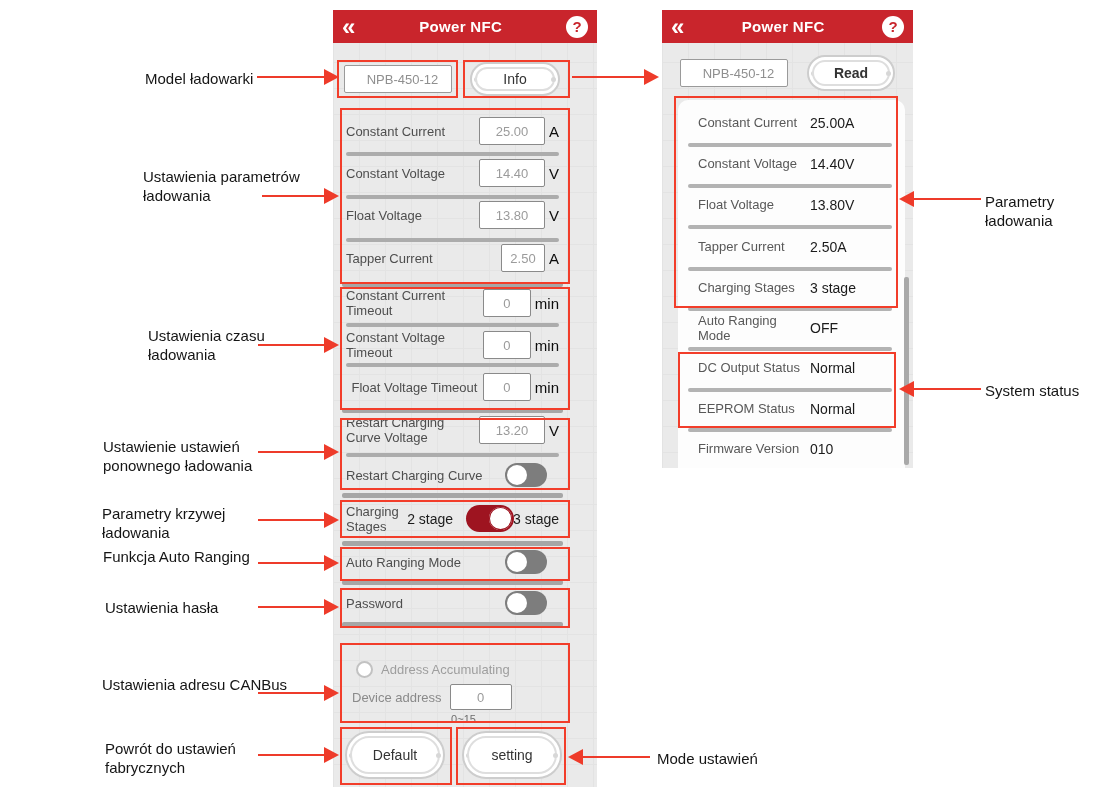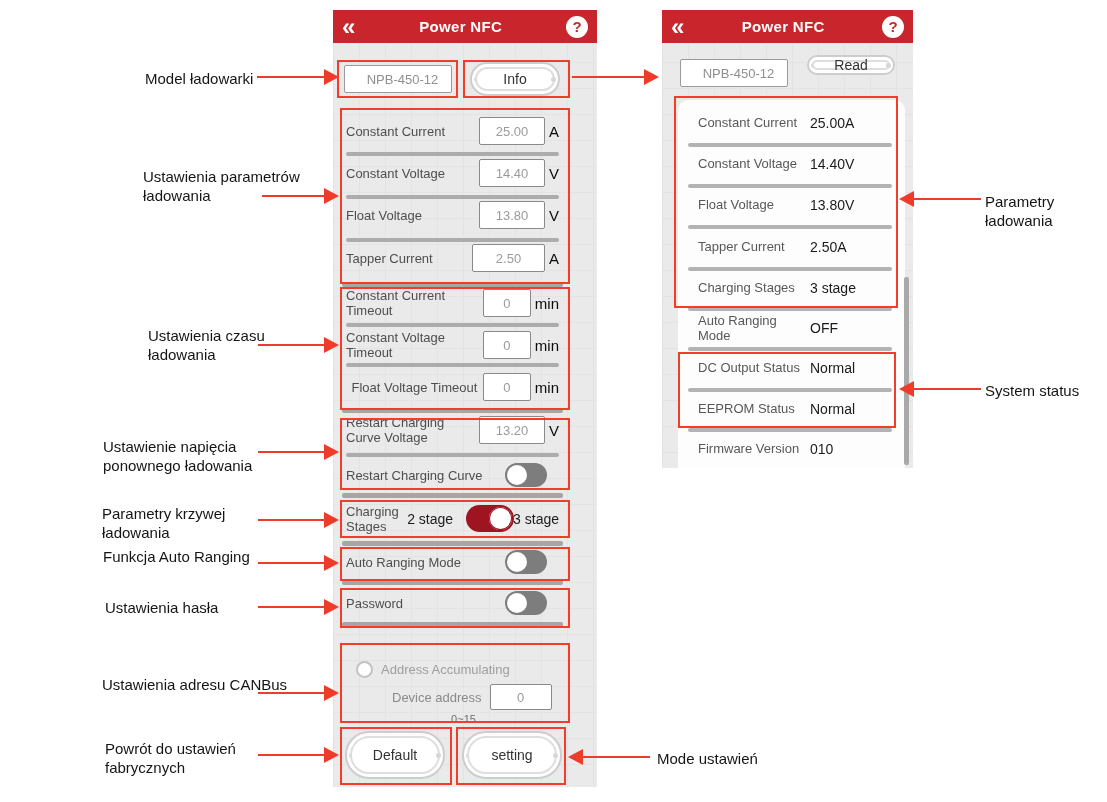--- a/index.html
+++ b/index.html
@@ -99,21 +99,21 @@
     </div>
     <div class="ldiv" style="top:185px;"></div>
     <div class="lrow" style="top:188px;">
       <span class="lbl">Float Voltage</span>
       <span class="val-box" style="width:66px;height:28px;">13.80</span>
       <span class="unit">V</span>
     </div>
     <div class="ldiv" style="top:228px;"></div>
     <div class="lrow" style="top:231px;">
       <span class="lbl">Tapper Current</span>
-      <span class="val-box" style="width:73px;height:28px;">2.50</span>
+      <span class="val-box" style="width:44px;height:28px;">2.50</span>
       <span class="unit">A</span>
     </div>
     <div class="secbar" style="top:272px;"></div>
 
     <div class="lrow" style="top:276px;">
       <span class="lbl" style="width:120px;">Constant Current Timeout</span>
       <span class="val-box" style="width:48px;height:28px;">0</span>
       <span class="unit">min</span>
     </div>
     <div class="ldiv" style="top:313px;"></div>
@@ -169,42 +169,42 @@
     <div class="toggle" style="left:172px; top:581px;">
         <span class="knob"></span>
       </div>
     <div class="secbar" style="top:612px;"></div>
 
     <div class="abs" style="left:14px; top:651px; display:flex; align-items:center;">
       <span class="radio"></span>
       <span style="font-size:13px; color:#9e9e9e; margin-left:8px;">Address Accumulating</span>
     </div>
     <div class="abs" style="left:10px; top:674px; display:flex; align-items:center;">
-      <span style="font-size:13px; color:#8a8a8a;margin-left:40px;">Device address</span>
+      <span style="font-size:13px; color:#8a8a8a;">Device address</span>
       <span class="val-box" style="width:62px; height:26px; margin-left:8px;">0</span>
     </div>
     <div class="abs" style="left:95px; top:703px; width:62px; text-align:center; font-size:11px; color:#6e6e6e;">0~15</div>
 
     <div class="pill-outer" style="left:129px; top:721px; width:100px; height:48px;">
       <div class="pill-inner">setting</div>
     </div>
     <div class="pill-outer" style="left:12px; top:721px; width:100px; height:48px;">
       <div class="pill-inner">Default</div>
     </div>
   </div>
 
   <div class="phone" style="left:662px; top:10px; width:251px; height:458px;">
     <div class="phone-header">
       <span class="back-chevron">«</span>
       <span class="phone-title">Power NFC</span>
       <span class="help-btn">?</span>
     </div>
 
     <div class="text-field abs" style="left:18px; top:49px; width:108px; height:28px;">NPB-450-12</div>
-    <div class="pill-outer" style="left:145px; top:45px; width:88px; height:20px;">
+    <div class="pill-outer" style="left:145px; top:45px; width:88px; height:36px;font-weight:bold;">
       <div class="pill-inner">Read</div>
     </div>
 
     <div class="rcard" style="left:16px; top:90px; width:227px; height:368px;"></div>
 
     <div class="rrow" style="top:94px;">
       <span class="lbl">Constant Current</span>
       <span class="val">25.00A</span>
     </div>
     <div class="rdiv" style="top:133px;"></div>
@@ -263,21 +263,21 @@
   <div class="rbox" style="left:340px; top:727px; width:112px; height:58px;"></div>
   <div class="rbox" style="left:456px; top:727px; width:110px; height:58px;"></div>
   <div class="rbox" style="left:674px; top:96px;  width:224px; height:212px;"></div>
   <div class="rbox" style="left:678px; top:352px; width:218px; height:76px;"></div>
 
   <div class="ann" style="left:145px; top:69px;">Model ładowarki</div>
   <div class="ann" style="left:143px; top:167px;">Ustawienia parametrów
 ładowania</div>
   <div class="ann" style="left:148px; top:326px;">Ustawienia czasu
 ładowania</div>
-  <div class="ann" style="left:103px; top:437px;">Ustawienie napięcia
+  <div class="ann" style="left:103px; top:437px;">Ustawienie ustawień
 ponownego ładowania</div>
   <div class="ann" style="left:102px; top:504px;">Parametry krzywej
 ładowania</div>
   <div class="ann" style="left:103px; top:547px;">Funkcja Auto Ranging</div>
   <div class="ann" style="left:105px; top:598px;">Ustawienia hasła</div>
   <div class="ann" style="left:102px; top:675px;">Ustawienia adresu CANBus</div>
   <div class="ann" style="left:105px; top:739px;">Powrót do ustawień
 fabrycznych</div>
   <div class="ann" style="left:985px; top:192px;">Parametry
 ładowania</div>

